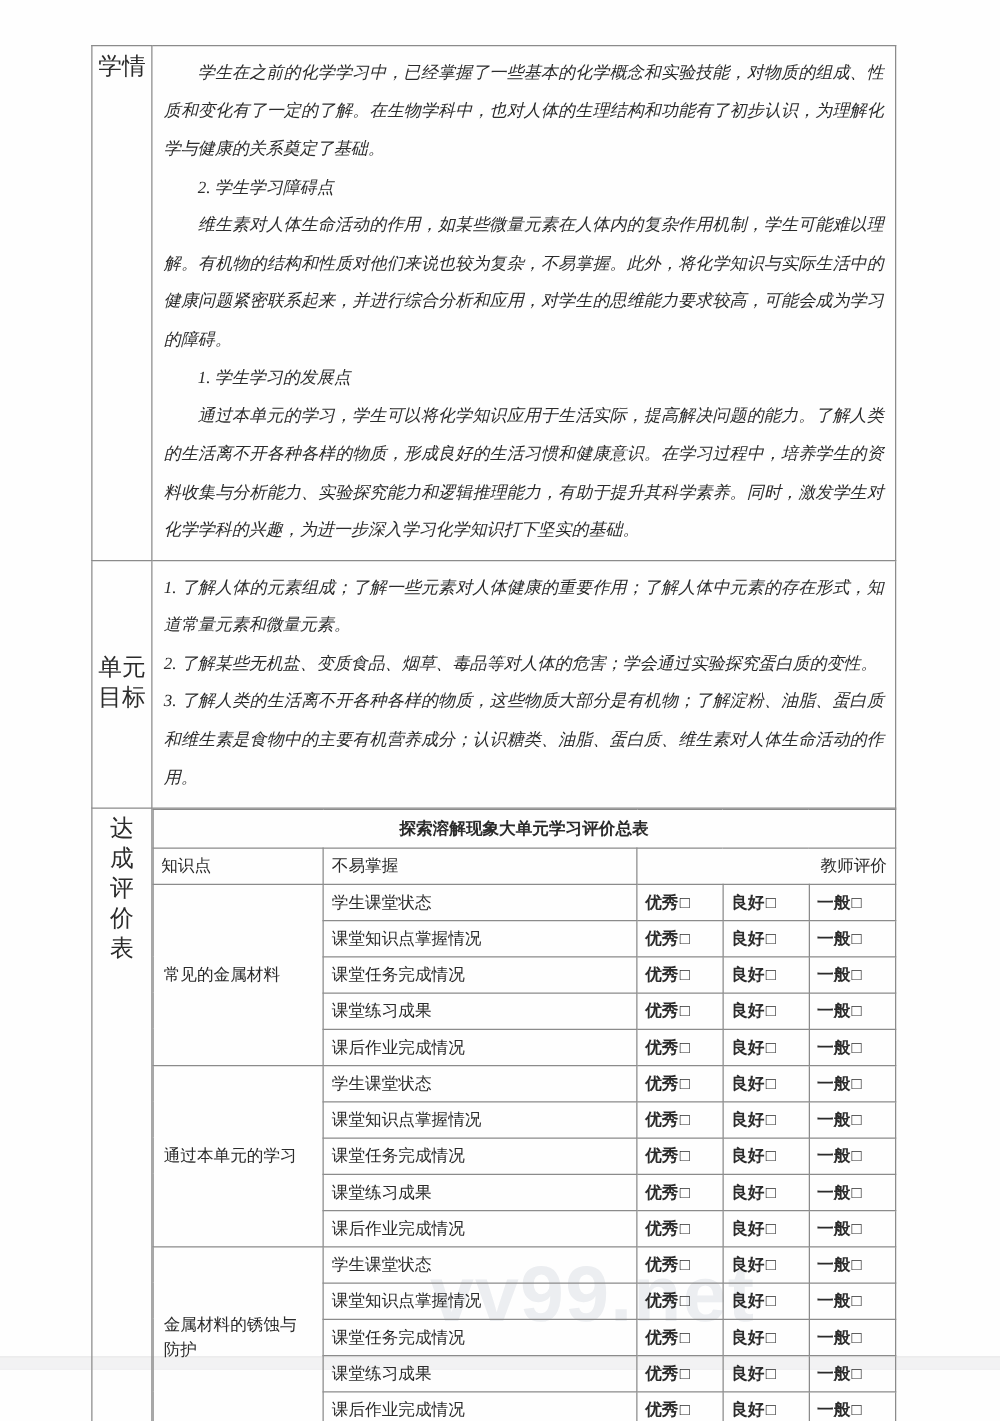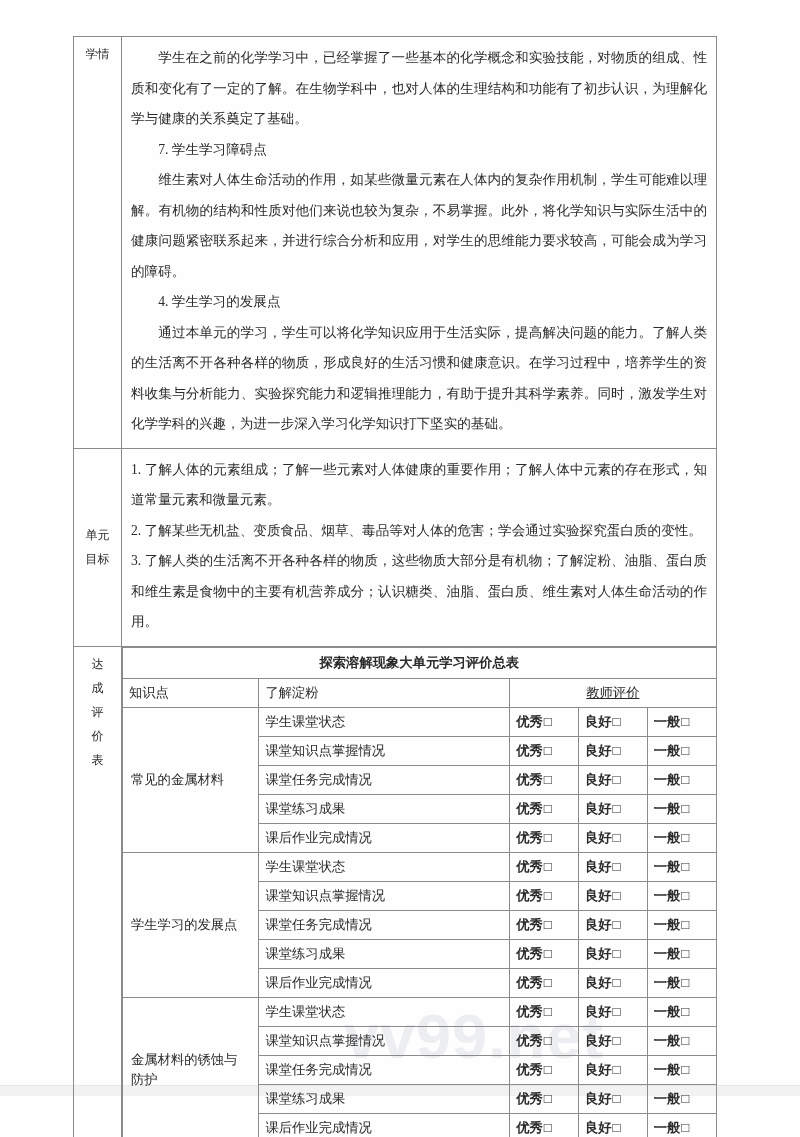--- a/index.html
+++ b/index.html
@@ -66,36 +66,36 @@
     border: 1px solid #8b8b8b;
     vertical-align: top;
     padding: 0;
     color: #2b2b2b;
   }
 
   
   .lbl {
     width: 48px;
     text-align: center;
-    font-size: 12px;
+    font-size: 19px;
     line-height: 24px;
     padding: 5px 2px !important;
   }
   .lbl-mid { vertical-align: middle !important; }
   .lbl span { display: block; }
 
   
   .prose {
     padding: 6px 9px 8px 9px !important;
     font-size: 13.6px;
     line-height: 30.5px;
     text-align: justify;
     text-justify: inter-ideograph;
   }
-  .prose p { margin: 0; }
+  .prose p { margin: 0; font-style: italic; }
   .prose p.ind { text-indent: 2em; }
 
   
   table.eval {
     width: 100%;
     border-collapse: collapse;
     table-layout: fixed;
   }
   table.eval td {
     border: 1px solid #8b8b8b;
@@ -116,21 +116,21 @@
   }
   .c-know   { width: 135px; }
   .c-point  { width: 248px; }
   .c-grade  { width: 68px; }
   .know-cell {
     vertical-align: middle !important;
     padding: 4px 8px !important;
     line-height: 25px;
     font-family: Liberation Serif, serif;
   }
-  .teacher-head { text-align: center; text-decoration: underline; }
+  .teacher-head { text-align: right; }
   .grade-cell { white-space: nowrap; font-weight: bold; }
   .box { display: inline-block; margin-left: 1px; }
 </style>
 </head>
 <body>
 
 <div id="page">
 
   <div id="watermark">vv99.net</div>
 
@@ -138,23 +138,23 @@
     <colgroup>
       <col style="width:48px">
       <col style="width:595px">
     </colgroup>
     <tbody>
 
       <tr>
         <td class="lbl">学情</td>
         <td class="prose">
           <p class="ind">学生在之前的化学学习中，已经掌握了一些基本的化学概念和实验技能，对物质的组成、性质和变化有了一定的了解。在生物学科中，也对人体的生理结构和功能有了初步认识，为理解化学与健康的关系奠定了基础。</p>
-          <p class="ind">7. 学生学习障碍点</p>
+          <p class="ind">2. 学生学习障碍点</p>
           <p class="ind">维生素对人体生命活动的作用，如某些微量元素在人体内的复杂作用机制，学生可能难以理解。有机物的结构和性质对他们来说也较为复杂，不易掌握。此外，将化学知识与实际生活中的健康问题紧密联系起来，并进行综合分析和应用，对学生的思维能力要求较高，可能会成为学习的障碍。</p>
-          <p class="ind">4. 学生学习的发展点</p>
+          <p class="ind">1. 学生学习的发展点</p>
           <p class="ind">通过本单元的学习，学生可以将化学知识应用于生活实际，提高解决问题的能力。了解人类的生活离不开各种各样的物质，形成良好的生活习惯和健康意识。在学习过程中，培养学生的资料收集与分析能力、实验探究能力和逻辑推理能力，有助于提升其科学素养。同时，激发学生对化学学科的兴趣，为进一步深入学习化学知识打下坚实的基础。</p>
         </td>
       </tr>
 
       <tr>
         <td class="lbl lbl-mid">
           <span>单元</span>
           <span>目标</span>
         </td>
         <td class="prose">
@@ -180,21 +180,21 @@
               <col class="c-grade">
                 <col class="c-grade">
                 <col class="c-grade">
             </colgroup>
             <tbody id="eval-body">
                 <tr>
                   <td class="eval-title" colspan="5">探索溶解现象大单元学习评价总表</td>
                 </tr>
                 <tr>
                   <td>知识点</td>
-                  <td>了解淀粉</td>
+                  <td>不易掌握</td>
                   <td class="teacher-head" colspan="3">教师评价</td>
                 </tr>
                 <tr>
                   <td class="know-cell" rowspan="5">常见的金属材料</td>
                   <td>学生课堂状态</td>
                   <td class="grade-cell"><span>优秀</span><span class="box">□</span></td>
                   <td class="grade-cell"><span>良好</span><span class="box">□</span></td>
                   <td class="grade-cell"><span>一般</span><span class="box">□</span></td>
                 </tr>
                 <tr>
@@ -215,21 +215,21 @@
                   <td class="grade-cell"><span>良好</span><span class="box">□</span></td>
                   <td class="grade-cell"><span>一般</span><span class="box">□</span></td>
                 </tr>
                 <tr>
                   <td>课后作业完成情况</td>
                   <td class="grade-cell"><span>优秀</span><span class="box">□</span></td>
                   <td class="grade-cell"><span>良好</span><span class="box">□</span></td>
                   <td class="grade-cell"><span>一般</span><span class="box">□</span></td>
                 </tr>
                 <tr>
-                  <td class="know-cell" rowspan="5">学生学习的发展点</td>
+                  <td class="know-cell" rowspan="5">通过本单元的学习</td>
                   <td>学生课堂状态</td>
                   <td class="grade-cell"><span>优秀</span><span class="box">□</span></td>
                   <td class="grade-cell"><span>良好</span><span class="box">□</span></td>
                   <td class="grade-cell"><span>一般</span><span class="box">□</span></td>
                 </tr>
                 <tr>
                   <td>课堂知识点掌握情况</td>
                   <td class="grade-cell"><span>优秀</span><span class="box">□</span></td>
                   <td class="grade-cell"><span>良好</span><span class="box">□</span></td>
                   <td class="grade-cell"><span>一般</span><span class="box">□</span></td>

